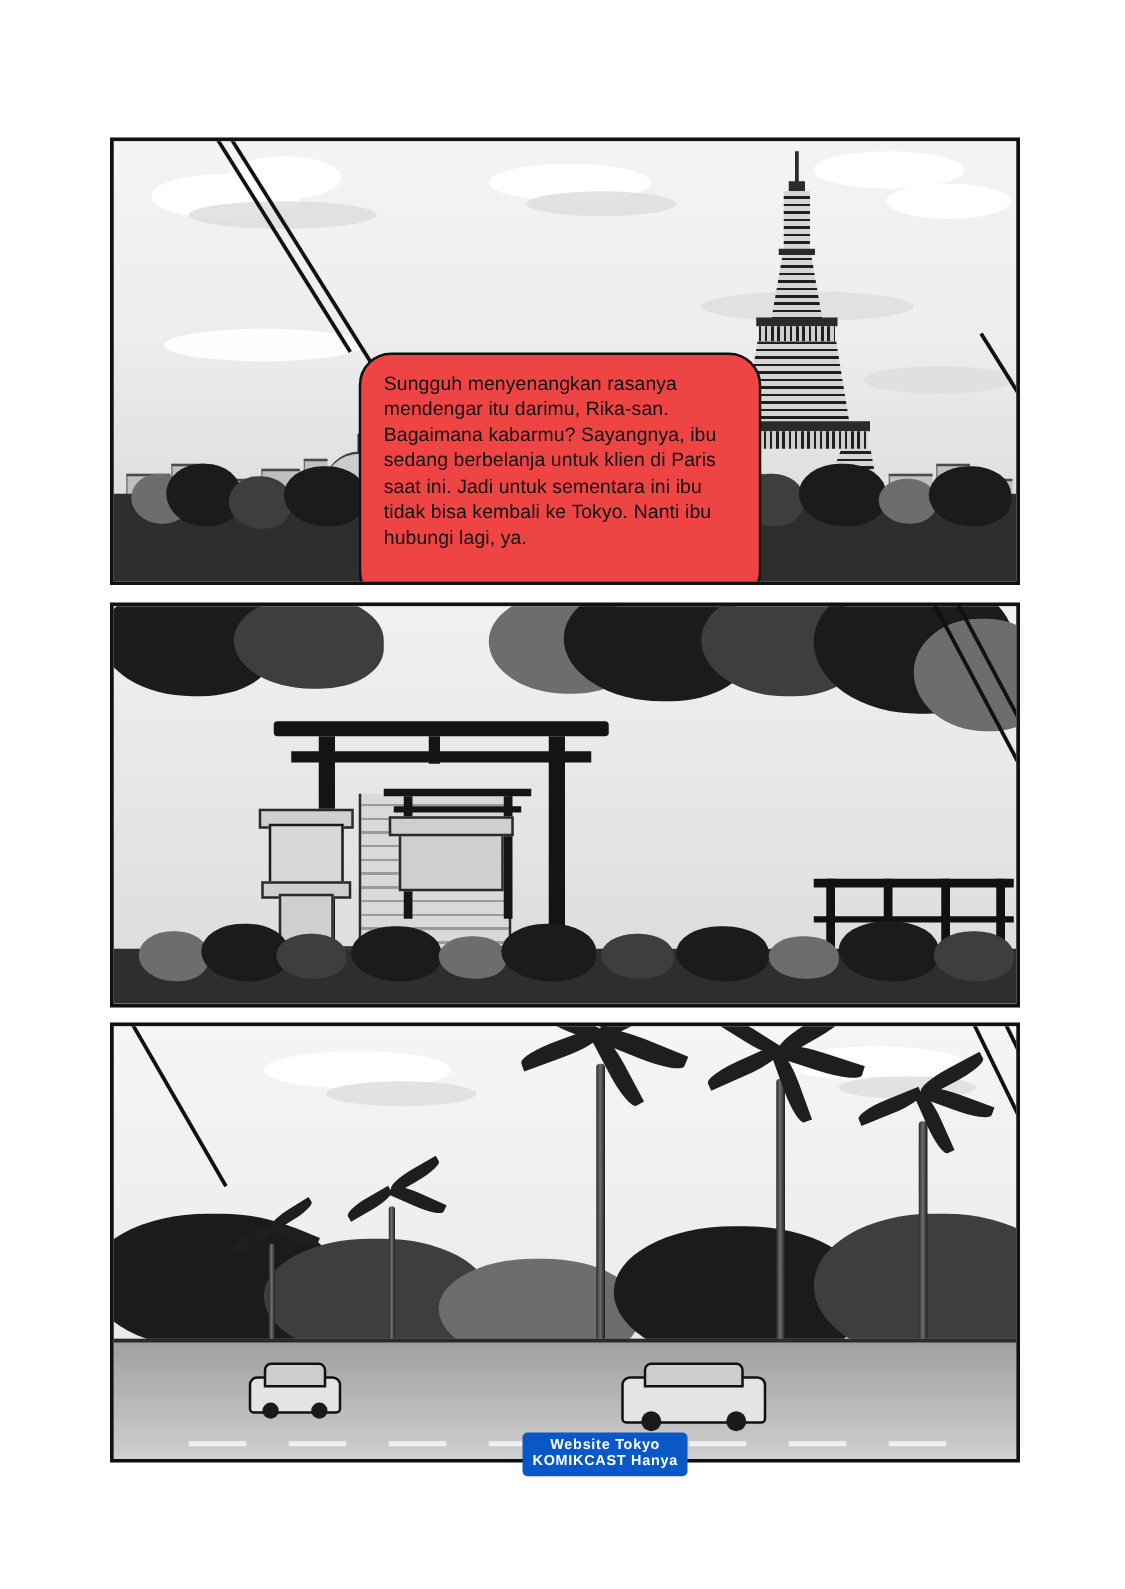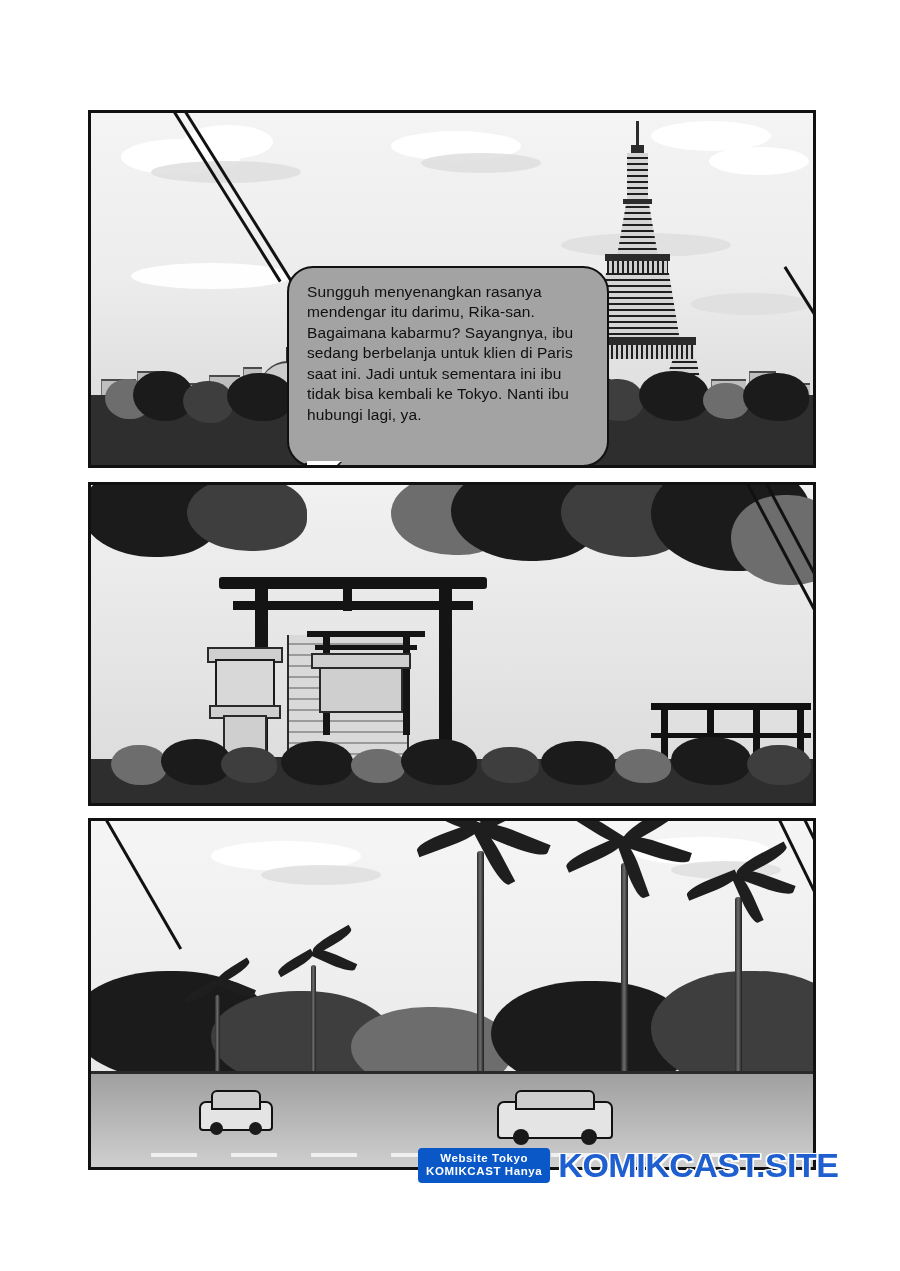--- a/index.html
+++ b/index.html
@@ -193,25 +193,26 @@
     position: absolute;
     bottom: -6px;
     width: 13px; height: 13px;
     border-radius: 50%;
     background: #1a1a1a;
   }
 
   
   .balloon {
     position: absolute;
-    background: #a3a3a3;
+    background: #ef4444;
     border: 2.5px solid #111111;
     border-radius: 22px;
     box-sizing: border-box;
     padding: 14px 18px 16px 18px;
+    margin-top: 16px;
   }
   .balloon p {
     margin: 0;
     color: #101010;
     font-family: "Liberation Sans", sans-serif;
     line-height: 1.32;
     white-space: pre-line;
     letter-spacing: .1px;
   }
   .tail {
@@ -498,16 +499,15 @@
 
     <div class="slash" style="left:560px; top:-10px; width:250px; height:2.5px; transform:rotate(64deg);"></div>
     <div class="slash" style="left:600px; top:20px;  width:250px; height:2.5px; transform:rotate(64deg);"></div>
     <div class="slash" style="left:-60px; top:40px;  width:200px; height:2.5px; transform:rotate(60deg);"></div>
 
   </div>
 
   <div id="watermark">
     <div id="wm-badge">Website Tokyo
 KOMIKCAST Hanya</div>
-    <div id="wm-text">KOMIKCAST.SITE</div>
   </div>
 
 </div>
 
 </body></html>

